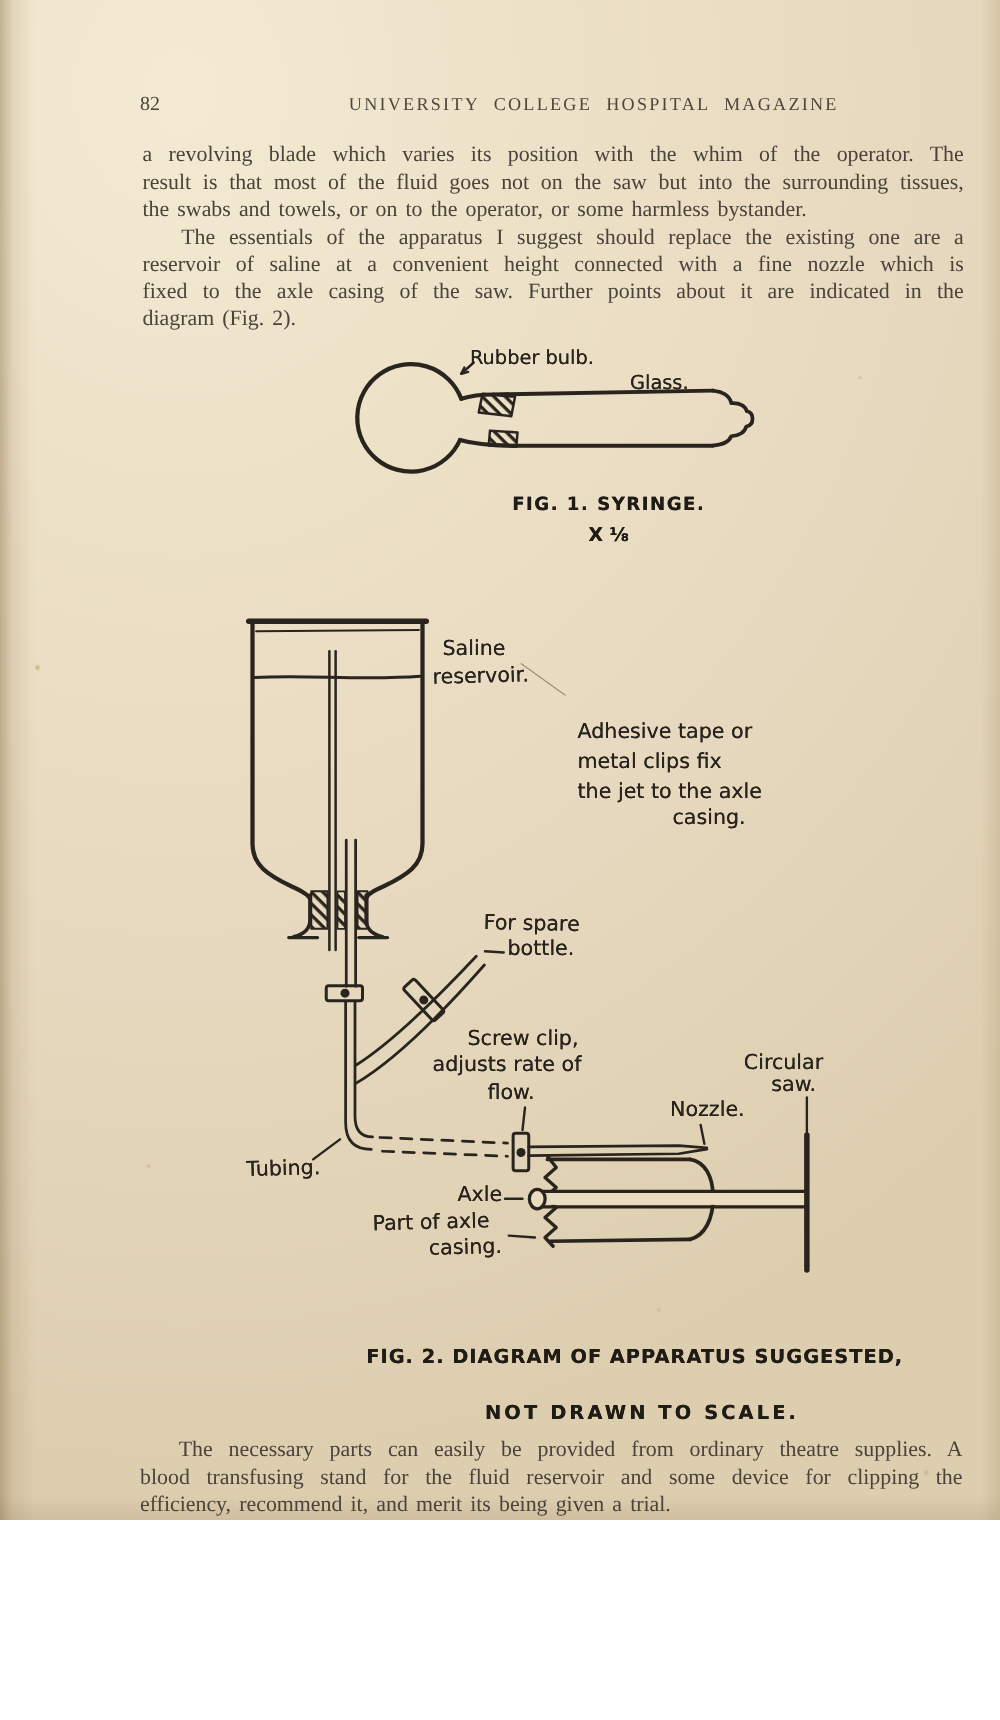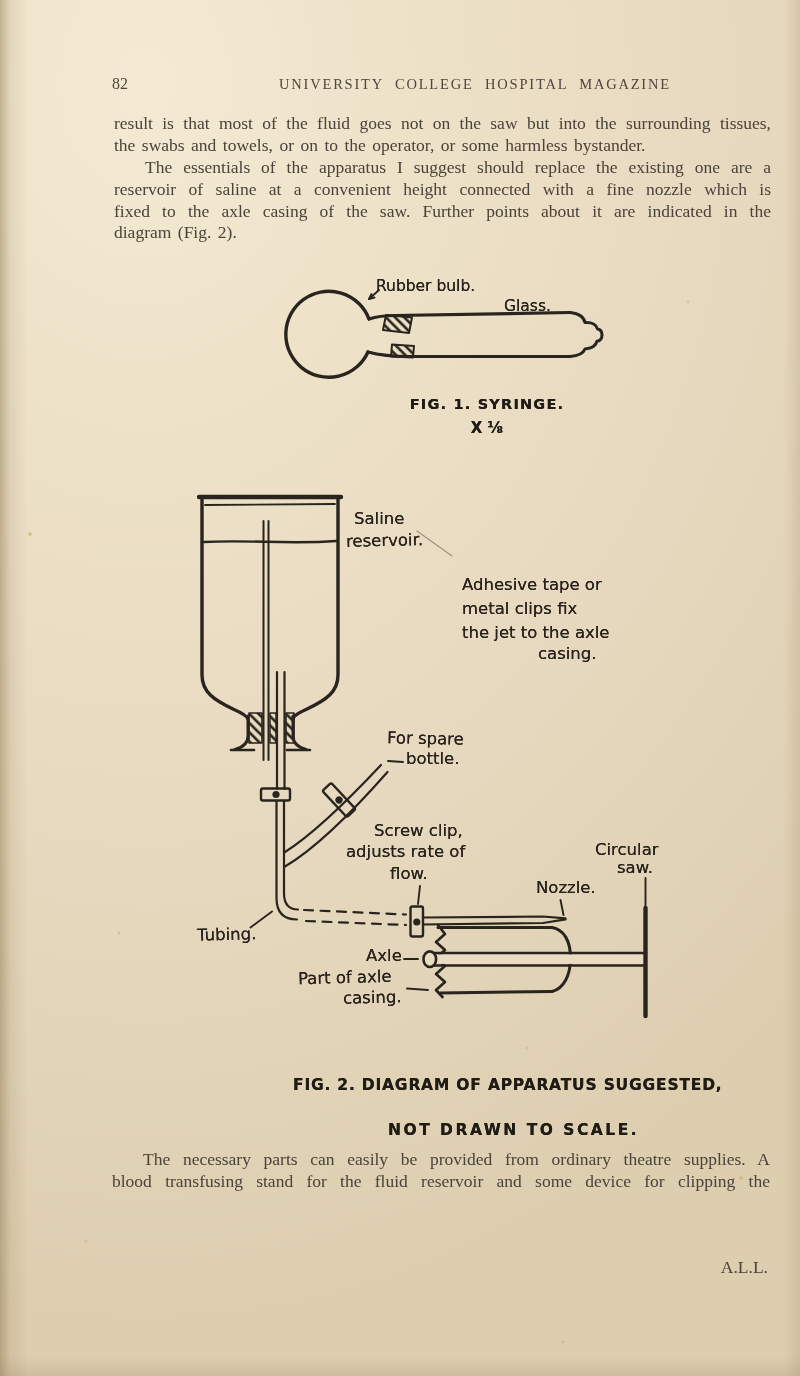--- a/index.html
+++ b/index.html
@@ -1,17 +1,17 @@
 <!DOCTYPE html>
 <html><head>
 <meta charset="utf-8">
 <style>
   html,body{margin:0;padding:0;}
   .page{
-    position:relative;width:800px;height:1376px;overflow:hidden;
+    position:relative;width:800px;height:1216px;overflow:hidden;
     background:
       radial-gradient(4px 4px at 30px 534px, rgba(165,122,42,.5), rgba(165,122,42,0) 70%),
       radial-gradient(3px 3px at 119px 933px, rgba(170,130,50,.40), rgba(170,130,50,0) 70%),
       radial-gradient(4px 4px at 741px 1178px, rgba(170,130,50,.38), rgba(170,130,50,0) 70%),
       radial-gradient(3px 3px at 563px 1342px, rgba(150,110,40,.35), rgba(150,110,40,0) 70%),
       radial-gradient(3px 3px at 688px 302px, rgba(160,120,50,.30), rgba(160,120,50,0) 70%),
       radial-gradient(3px 3px at 86px 1241px, rgba(150,115,45,.28), rgba(150,115,45,0) 70%),
       radial-gradient(3px 3px at 527px 1048px, rgba(150,115,45,.25), rgba(150,115,45,0) 70%),
       linear-gradient(90deg, rgba(118,93,52,.38) 0px, rgba(118,93,52,.12) 10px, rgba(118,93,52,0) 28px),
       linear-gradient(270deg, rgba(130,105,60,.16) 0px, rgba(130,105,60,0) 16px),
@@ -162,20 +162,21 @@
         <path d="M645.5,878 L645.5,905.5"></path>
         <path d="M417,531 L452,556" stroke-width="1.1" opacity="0.4"></path>
       </g>
     </g>
   </svg>
 
   <div class="pagenum">82</div>
   <div class="header-title">UNIVERSITY COLLEGE HOSPITAL MAGAZINE</div>
 
   <div class="print" style="left:114px;top:113px;width:657px;">
+    <div class="ln jl">a revolving blade which varies its position with the whim of the operator.  The</div>
     <div class="ln jl">result is that most of the fluid goes not on the saw but into the surrounding tissues,</div>
     <div class="ln">the swabs and towels, or on to the operator, or some harmless bystander.</div>
     <div class="ln jl ind">The essentials of the apparatus I suggest should replace the existing one are a</div>
     <div class="ln jl">reservoir of saline at a convenient height connected with a fine nozzle which is</div>
     <div class="ln jl">fixed to the axle casing of the saw.  Further points about it are indicated in the</div>
     <div class="ln">diagram (Fig. 2).</div>
   </div>
 
   <div class="hand" style="left:376px;top:277px;font-size:15.5px;">Rubber bulb.</div>
   <div class="hand" style="left:504px;top:297px;font-size:15.5px;">Glass.</div>
@@ -204,16 +205,17 @@
   <div class="hand" style="left:536px;top:878px;">Nozzle.</div>
   <div class="hand" style="left:595px;top:840px;text-align:right;">Circular</div>
   <div class="hand" style="left:617px;top:858px;">saw.</div>
 
   <div class="hcap" style="left:293px;top:1076px;font-size:15.5px;letter-spacing:0.8px;">FIG. 2. DIAGRAM OF APPARATUS SUGGESTED,</div>
   <div class="hcap" style="left:388px;top:1121px;font-size:15.5px;letter-spacing:2.5px;">NOT DRAWN TO SCALE.</div>
 
   <div class="print" style="left:112px;top:1149px;width:658px;">
     <div class="ln jl ind">The necessary parts can easily be provided from ordinary theatre supplies.  A</div>
     <div class="ln jl">blood transfusing stand for the fluid reservoir and some device for clipping the</div>
+    <div class="ln">efficiency, recommend it, and merit its being given a trial.</div>
   </div>
   <div class="sig">A.L.L.</div>
 
 </div>
 
 </body></html>

